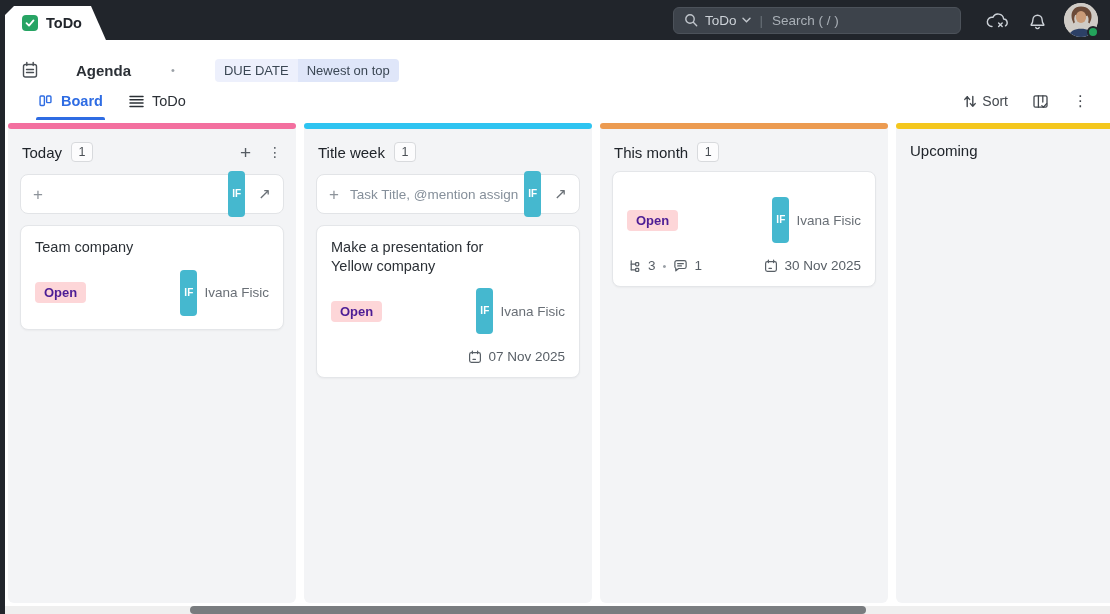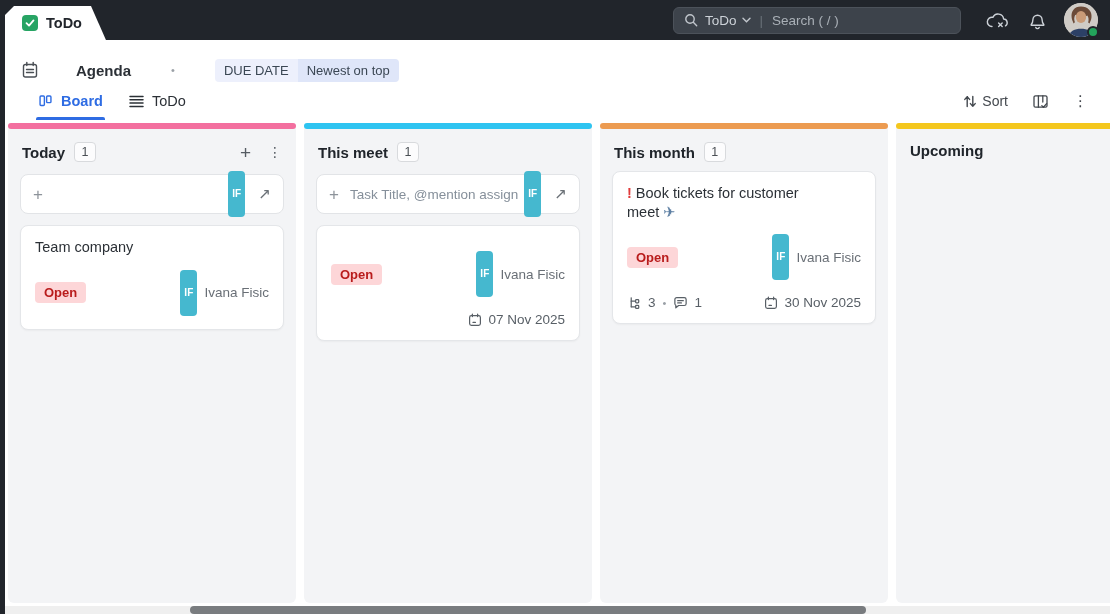--- a/index.html
+++ b/index.html
@@ -49,39 +49,39 @@
   .toolbar-right { margin-left:auto; display:flex; align-items:center; margin-right:22px; color:#43484e; }
   .sort-btn { display:flex; align-items:flex-end; gap:5px; font-size:14px; }
   .col-config { margin-left:24px; display:inline-flex; }
   .kebab { margin-left:24px; font-size:15px; color:#43484e; letter-spacing:0; }
 
   
   .board { position:absolute; top:122px; left:5px; right:0; bottom:8px; background:#fff; display:flex; gap:8px; padding:1px 0 3px 3px; overflow:hidden; }
   .column { width:288px; flex:none; background:#f3f4f6; border-radius:6px; display:flex; flex-direction:column; }
   .colorbar { height:6px; border-radius:3px; flex:none; }
   .col-header { display:flex; align-items:center; padding:13px 14px 9px 14px; }
-  .col-title { font-size:15px; font-weight:700; color:#20252b; }
+  .col-title { font-size:15px; font-weight:400; color:#20252b; }
   .count-badge { margin-left:9px; min-width:22px; height:20px; background:#fcfcfd; border:1px solid #d8dadd; border-radius:4px; font-size:12.5px; color:#4a4f55; display:inline-flex; align-items:center; justify-content:center; padding:0 5px; }
   .col-actions { margin-left:auto; display:flex; align-items:center; gap:17px; color:#565c63; }
   .col-add { font-size:19px; line-height:1; font-weight:400; }
   .col-kebab { font-size:14px; }
 
   .quick-add { margin:3px 12px 11px 12px; height:40px; background:#fff; border:1px solid #e2e4e7; border-radius:8px; display:flex; align-items:center; padding:0 12px; flex:none; }
   .qa-plus { color:#8d939a; font-size:17px; line-height:1; }
   .qa-placeholder { color:#858f9a; font-size:13.5px; margin-left:11px; flex:1; white-space:nowrap; overflow:hidden; }
   .qa-spacer { flex:1; }
   .if-badge { background:#45b8cf; color:#fff; font-size:10px; font-weight:700; border-radius:4px; padding:18px 4px; line-height:1; letter-spacing:.2px; flex:none; }
   .qa-arrow { color:#6b7177; font-size:15px; margin-left:13px; }
 
   .card { margin:0 12px 11px 12px; background:#fff; border:1px solid #e4e6e9; border-radius:8px; padding:12px 14px 13px 14px; box-shadow:0 1px 2px rgba(20,24,28,.04); flex:none; }
   .card-title { font-size:14.5px; color:#2b3036; line-height:1.28; max-width:192px; }
   .prio { color:#e13b3b; font-weight:700; margin-right:4px; }
   .plane { color:#5d7fa3; }
   .status-row { display:flex; align-items:center; justify-content:space-between; margin-top:13px; }
-  .open-badge { background:#fdd6d8; color:#b91c1c; font-size:13px; font-weight:600; border-radius:4px; padding:3px 9px; }
+  .open-badge { background:#fdd6d8; color:#4c1d95; font-size:13px; font-weight:600; border-radius:4px; padding:3px 9px; }
   .assignee { display:flex; align-items:center; gap:7px; font-size:13.5px; color:#696f76; }
   .date-row { display:flex; align-items:center; justify-content:flex-end; margin-top:15px; font-size:13.5px; }
   .date-row.split { justify-content:space-between; }
   .due { display:flex; align-items:center; gap:6px; color:#585f66; }
   .due.today { color:#2f9e44; }
   .meta-left { display:flex; align-items:center; gap:6px; color:#585f66; }
   .meta-dot { color:#9aa0a6; font-size:11px; margin:0 1px; }
 
   
   .hscroll-track { position:absolute; left:0; right:0; bottom:0; height:8px; background:#efefef; z-index:8; }
@@ -234,30 +234,31 @@
           <span class="if-badge">IF</span>
           <span>Ivana Fisic</span>
         </span>
       </div>
     </div>
   </div>
 
   <div class="column">
     <div class="colorbar" style="background-color: rgb(46, 196, 241);"></div>
     <div class="col-header">
-      <span class="col-title">This meet</span>
+      <span class="col-title">Title week</span>
       <span class="count-badge">1</span>
     </div>
     <div class="quick-add">
       <span class="qa-plus">+</span>
       <span class="qa-placeholder">Task Title, @mention assign</span>
       <span class="if-badge">IF</span>
       <span class="qa-arrow">↗</span>
     </div>
     <div class="card">
+      <div class="card-title">Make a presentation for Yellow company</div>
       <div class="status-row">
         <span class="open-badge">Open</span>
         <span class="assignee">
           <span class="if-badge">IF</span>
           <span>Ivana Fisic</span>
         </span>
       </div>
       <div class="date-row">
         <span class="due">
           <svg width="14" height="14" viewBox="0 0 14 14" fill="none" stroke="#585f66" stroke-width="1.2" stroke-linecap="round">
@@ -272,23 +273,20 @@
     </div>
   </div>
 
   <div class="column">
     <div class="colorbar" style="background-color: rgb(236, 155, 81);"></div>
     <div class="col-header">
       <span class="col-title">This month</span>
       <span class="count-badge">1</span>
     </div>
     <div class="card">
-      <div class="card-title">
-        <span class="prio">!</span><span>Book tickets for customer meet</span> <span class="plane">✈</span>
-      </div>
       <div class="status-row">
         <span class="open-badge">Open</span>
         <span class="assignee">
           <span class="if-badge">IF</span>
           <span>Ivana Fisic</span>
         </span>
       </div>
       <div class="date-row split">
         <span class="meta-left">
           <svg width="15" height="15" viewBox="0 0 16 16" fill="none" stroke="#585f66" stroke-width="1.3" stroke-linecap="round">

